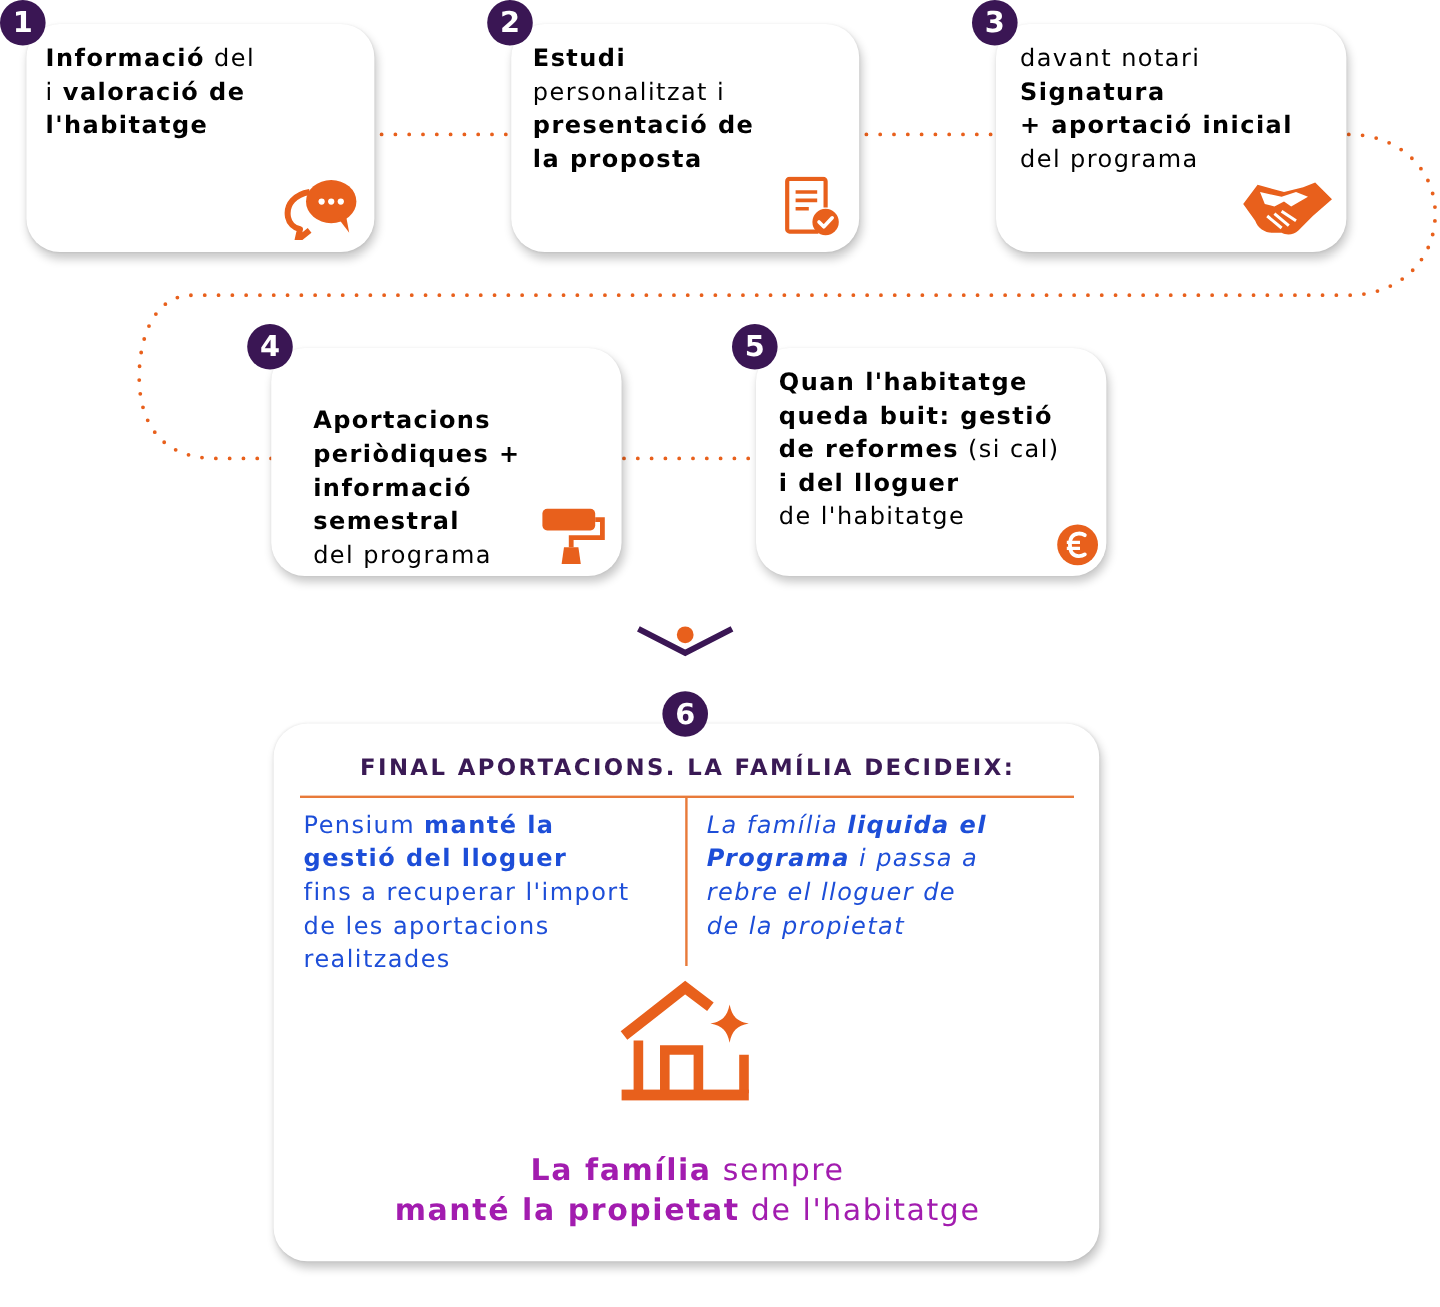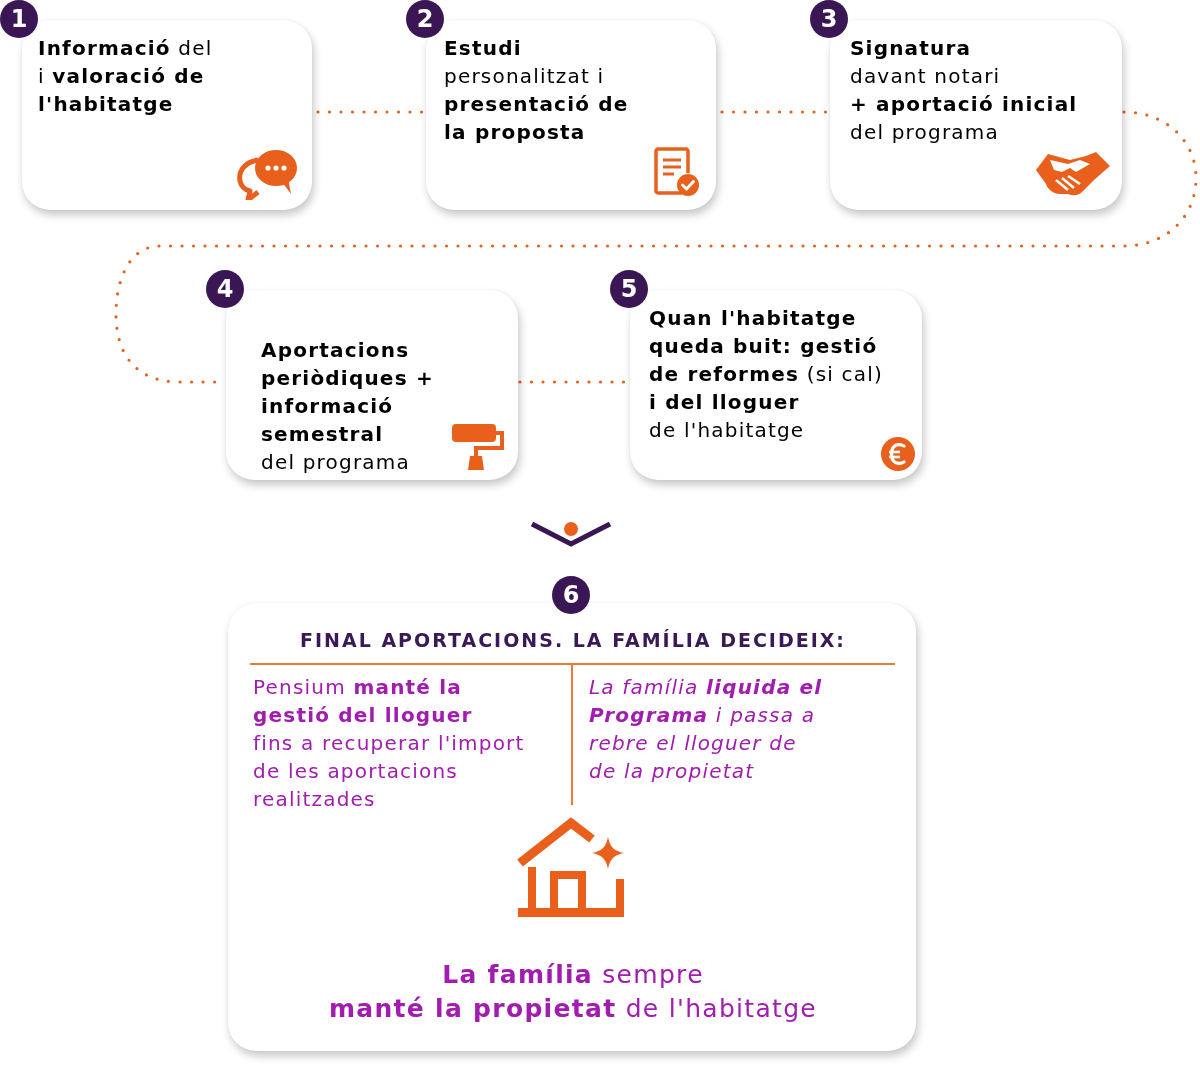--- a/index.html
+++ b/index.html
@@ -12,21 +12,21 @@
            background:#3a1654; color:#fff; font-weight:bold; font-size:24px;
            display:flex; align-items:center; justify-content:center; line-height:1; }
   .txt { position:absolute; font-size:20px; line-height:28px; letter-spacing:1.2px;
          color:#000000; white-space:nowrap; }
   .txt b { font-weight:bold; }
   .icon { position:absolute; }
   .title6 { position:absolute; left:0; width:690px; text-align:center; top:26px;
             font-size:19px; font-weight:bold; letter-spacing:2px; color:#3a1a55; }
   .hline { position:absolute; left:22px; width:645px; top:60px; height:1.5px; background:#e87a3a; }
   .vline { position:absolute; left:343px; top:62px; width:1.5px; height:140px; background:#e87a3a; }
-  .col { position:absolute; font-size:20px; line-height:28px; letter-spacing:1.2px; color:#a21caf; white-space:nowrap; }
+  .col { position:absolute; font-size:20px; line-height:28px; letter-spacing:1.2px; color:#1d4ed8; white-space:nowrap; }
   .bottom { position:absolute; left:0; width:690px; text-align:center; top:355px;
             font-size:25px; line-height:34px; letter-spacing:1.3px; color:#a21caf; }
 </style>
 </head>
 <body>
 
 <svg id="paths" viewBox="0 0 1200 1089">
   <g fill="none" stroke="#e8601c" stroke-width="3.2" stroke-linecap="round" stroke-dasharray="0 11.5">
     <line x1="318" y1="112" x2="422" y2="112"></line>
     <line x1="722" y1="112" x2="828" y2="112"></line>
@@ -65,22 +65,22 @@
     <line x1="9" y1="20" x2="27" y2="20" stroke="#e8601c" stroke-width="3"></line>
     <line x1="9" y1="27" x2="20" y2="27" stroke="#e8601c" stroke-width="3"></line>
     <circle cx="34" cy="38" r="11" fill="#e8601c"></circle>
     <path d="M28.5 38 L32.5 42 L39.5 34.5" fill="none" stroke="#fff" stroke-width="3" stroke-linecap="round" stroke-linejoin="round"></path>
   </svg>
 </div>
 <div class="badge" style="left:406px;top:0px;">2</div>
 
 <div class="card" style="left:830px;top:20px;width:292px;height:190px;">
   <div class="txt" style="left:20px;top:14px;">
+    <div><span>davant notari</span></div>
     <div><b>Signatura</b></div>
-    <div><span>davant notari</span></div>
     <div><b>+ aportació inicial</b></div>
     <div><span>del programa</span></div>
   </div>
   <svg class="icon" style="left:204px;top:130px" width="78" height="48" viewBox="0 0 78 48">
     <path d="M2 20 L14 4 L36 10 L52 6 L62 2 L76 16 L60 30 L48 42 C44 46 38 46 34 44 L26 44 C20 44 14 40 12 34 Z" fill="#e8601c"></path>
     <path d="M16 10 L34 14 L46 10 L56 14 L42 22 L36 18 L28 22 L20 20 Z" fill="#fff"></path>
     <path d="M22 30 L34 40 M28 28 L40 38 M34 26 L46 34" stroke="#fff" stroke-width="2.5"></path>
   </svg>
 </div>
 <div class="badge" style="left:810px;top:0px;">3</div>

